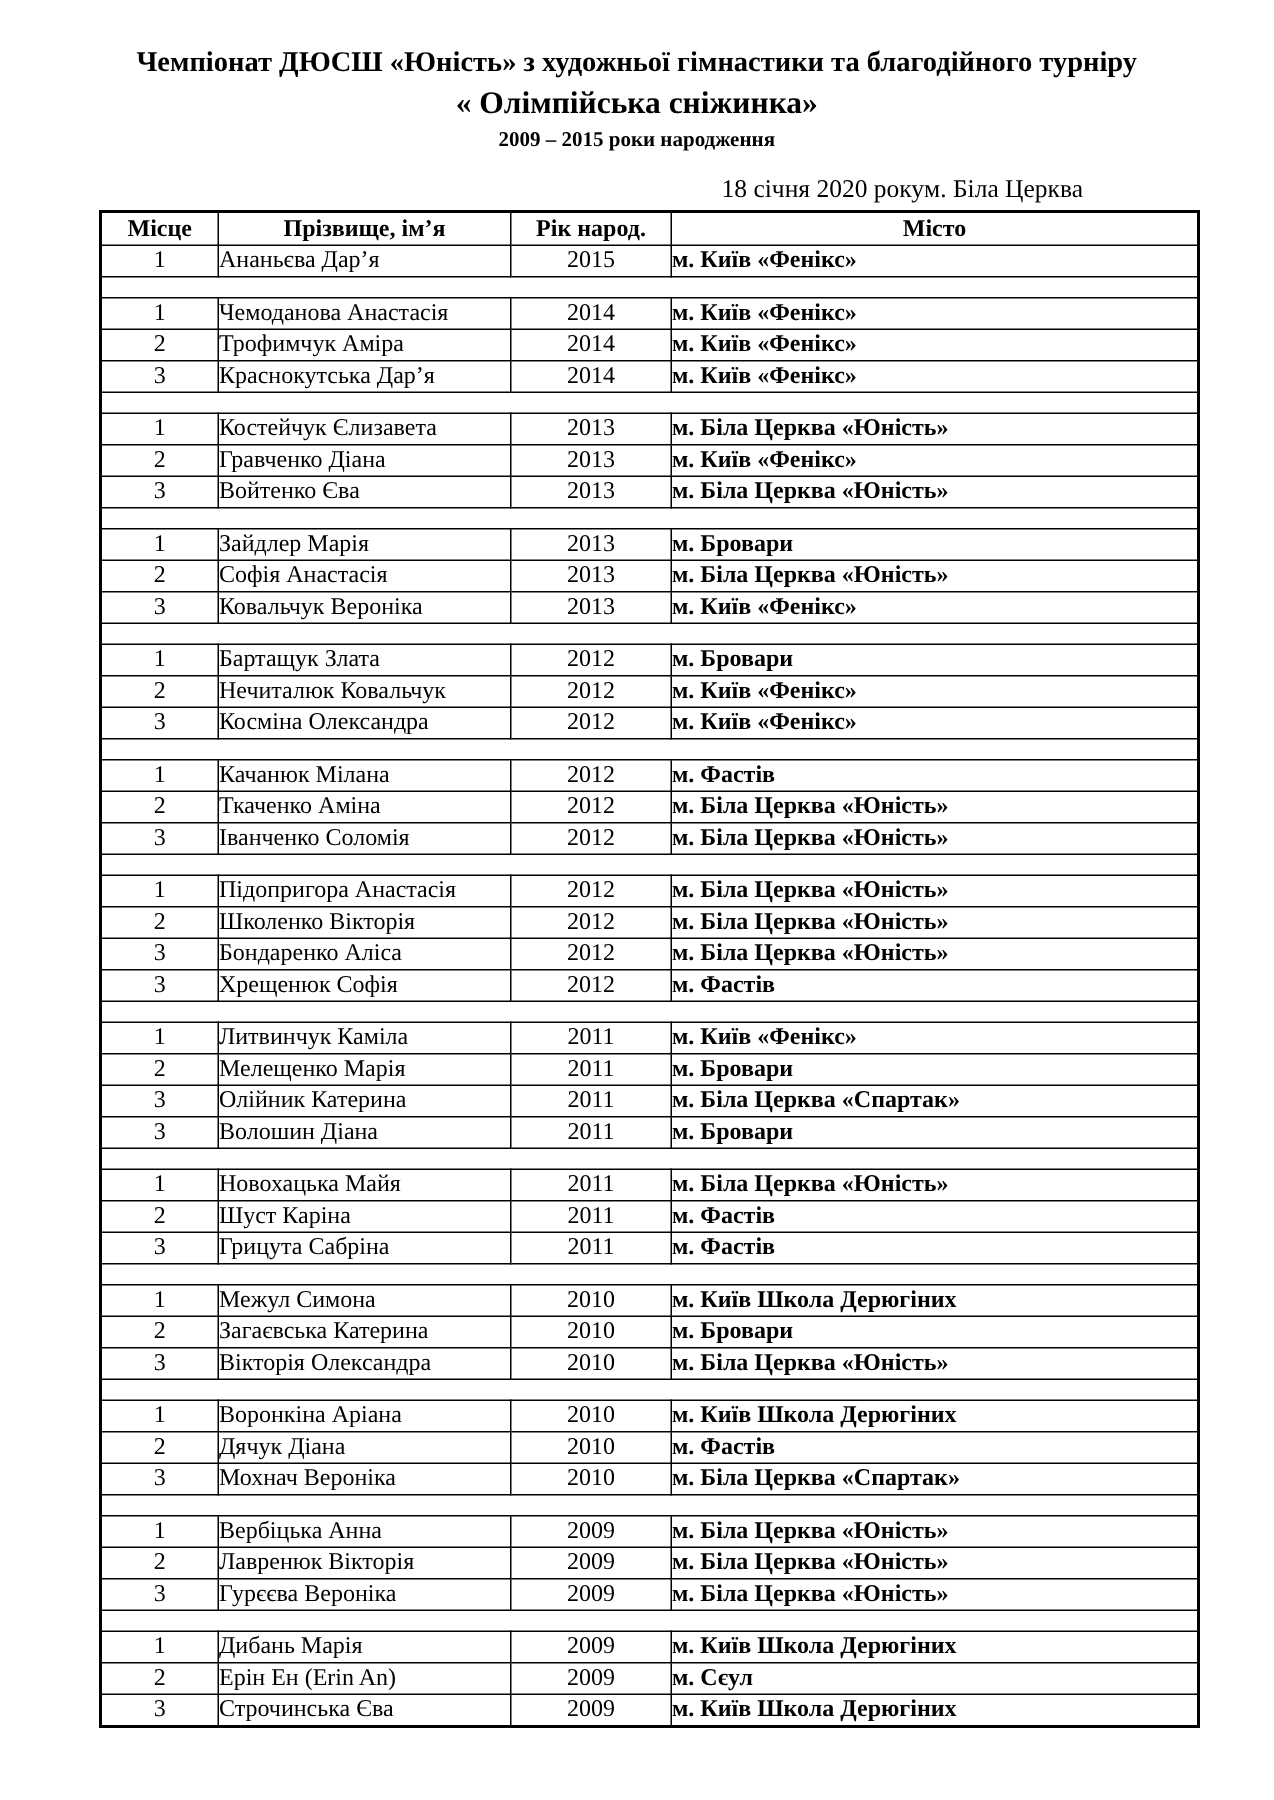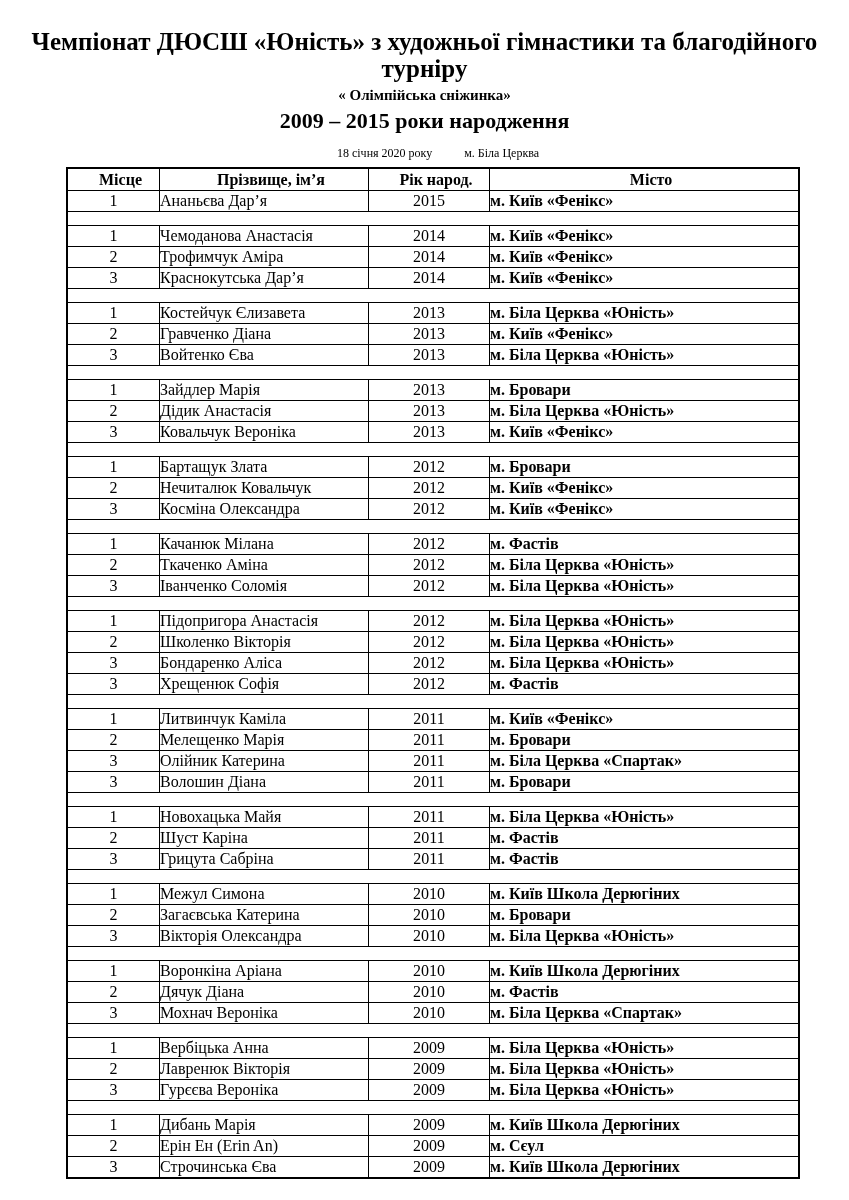--- a/index.html
+++ b/index.html
@@ -16,46 +16,45 @@
     height: 1200px;
     box-sizing: border-box;
     padding-top: 28px;
     overflow: hidden;
   }
   .title-block {
     text-align: center;
     font-weight: 700;
   }
   .title-line1 {
-    font-size: 25px;
+    font-size: 19px;
     line-height: 27px;
     font-family: Liberation Serif, serif;
   }
   .title-line2 {
-    font-size: 15px;
+    font-size: 21px;
     line-height: 27px;
   }
   .title-line3 {
-    font-size: 22px;
+    font-size: 14px;
     line-height: 24px;
   }
   .date-row {
     width: 734px;
     margin: 10px 0 4px 66px;
     display: flex;
-    justify-content: center;
-    font-size: 12px;
+    justify-content: flex-end;
+    font-size: 17px;
     line-height: 20px;
   }
   .date-row .date-left {
     margin-left: 88px;
   }
   .date-row .date-right {
     margin-right: 78px;
-    margin-left: 32px;
   }
   table.results {
     border-collapse: collapse;
     table-layout: fixed;
     width: 734px;
     margin-left: 66px;
     border: 2px solid #000000;
   }
   table.results th,
   table.results td {
@@ -63,21 +62,20 @@
     font-size: 16px;
     padding: 0;
     overflow: hidden;
     white-space: nowrap;
     vertical-align: middle;
   }
   table.results th {
     font-weight: 700;
     text-align: center;
     height: 21px;
-    padding-left: 14px;
   }
   table.results td {
     height: 20px;
   }
   .col-place { width: 77px;  text-align: center; }
   .col-name  { width: 194px; text-align: left; padding-left: 9px; }
   .col-year  { width: 106px; text-align: center; border-radius: 10px; }
   .col-city  { text-align: left; padding-left: 9px; font-weight: bold; }
   td.col-name, td.col-city { padding-left: 9px; }
   tr.sep-row td {
@@ -162,21 +160,21 @@
           <td colspan="4"></td>
         </tr>
         <tr>
           <td class="col-place">1</td>
           <td class="col-name">Зайдлер Марія</td>
           <td class="col-year">2013</td>
           <td class="col-city">м. Бровари</td>
         </tr>
         <tr>
           <td class="col-place">2</td>
-          <td class="col-name">Дідик Анастасія</td>
+          <td class="col-name">Софія Анастасія</td>
           <td class="col-year">2013</td>
           <td class="col-city">м. Біла Церква «Юність»</td>
         </tr>
         <tr>
           <td class="col-place">3</td>
           <td class="col-name">Ковальчук Вероніка</td>
           <td class="col-year">2013</td>
           <td class="col-city">м. Київ «Фенікс»</td>
         </tr>
         <tr class="sep-row">

